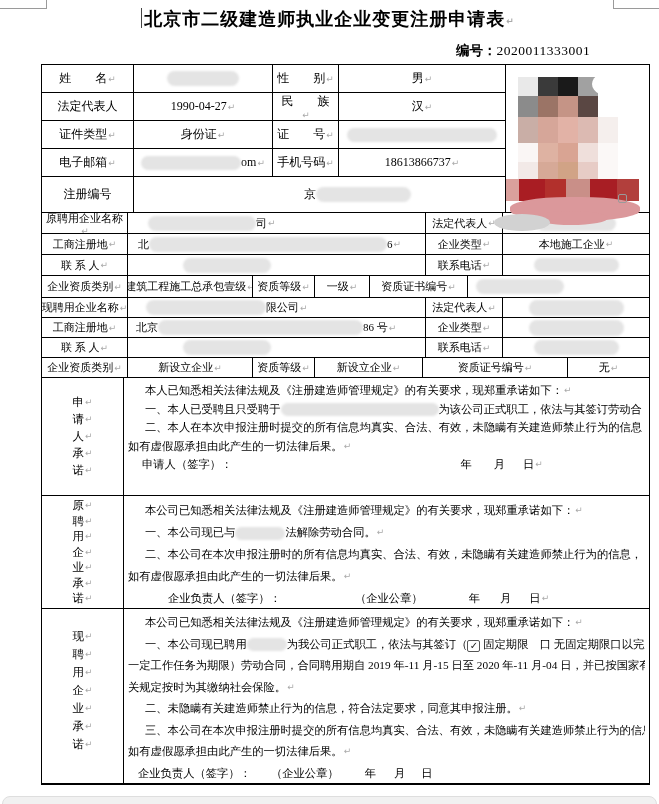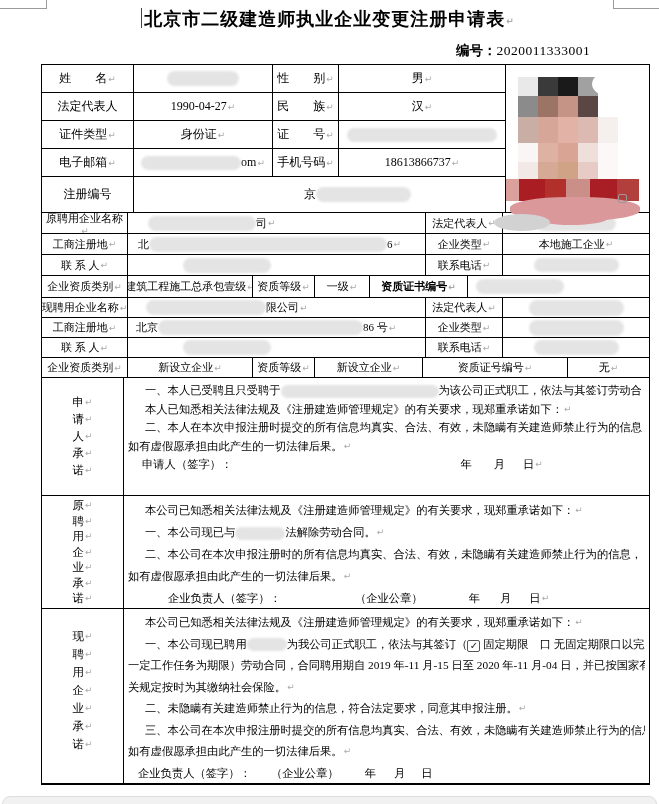--- a/index.html
+++ b/index.html
@@ -72,21 +72,21 @@
         <div class="cell" style="width: 143px;"></div>
       </div>
       <div class="row" style="height: 28px;">
         <div class="cell" style="width: 92px;">
           <span class="t">法定代表人</span>
         </div>
         <div class="cell" style="width: 139px;">
           <span class="t">1990-04-27</span>
           <span class="mark">↵</span>
         </div>
-        <div class="cell" style="width: 66px;">
+        <div class="cell" style="width: 66px; flex-direction: column;">
           <span class="t">民　　族</span>
           <span class="mark">↵</span>
         </div>
         <div class="cell" style="width: 167px;">
           <span class="t">汉</span>
           <span class="mark">↵</span>
         </div>
         <div class="cell" style="width: 143px;"></div>
       </div>
       <div class="row" style="height: 28px;">
@@ -205,21 +205,21 @@
           <span class="mark">↵</span>
         </div>
         <div class="cell" style="width: 62px;">
           <span class="t">资质等级</span>
           <span class="mark">↵</span>
         </div>
         <div class="cell" style="width: 55px;">
           <span class="t">一级</span>
           <span class="mark">↵</span>
         </div>
-        <div class="cell" style="width: 98px; font-weight: bold;">
+        <div class="cell" style="width: 98px;">
           <span class="t">资质证书编号</span>
           <span class="mark">↵</span>
         </div>
         <div class="cell left" style="width: 181px;">
           <span class="sp" style="width: 8px;"></span>
           <span class="blur" style="width: 88px; height: 15px;"></span>
         </div>
       </div>
       <div class="row small" style="height: 20px;">
         <div class="cell" style="width: 86px;">
@@ -305,22 +305,22 @@
       </div>
       <div class="row" style="height: 118px;">
         <div class="cell vcell" style="padding-top: 16px; width: 82px;">
           <div style="line-height: 17px;"><span class="t">申</span><span class="mark">↵</span></div>
           <div style="line-height: 17px;"><span class="t">请</span><span class="mark">↵</span></div>
           <div style="line-height: 17px;"><span class="t">人</span><span class="mark">↵</span></div>
           <div style="line-height: 17px;"><span class="t">承</span><span class="mark">↵</span></div>
           <div style="line-height: 17px;"><span class="t">诺</span><span class="mark">↵</span></div>
         </div>
         <div class="cell body" style="padding-top: 3px; width: 525px;">
+          <div class="bline ind" style="line-height: 18.5px;"><span class="t">本人已知悉相关法律法规及《注册建造师管理规定》的有关要求，现郑重承诺如下：</span><span class="mark">↵</span></div>
           <div class="bline ind" style="line-height: 18.5px;"><span class="t">一、本人已受聘且只受聘于</span><span class="blur" style="width: 158px; height: 13px;"></span><span class="t">为该公司正式职工，依法与其签订劳动合</span></div>
-          <div class="bline ind" style="line-height: 18.5px;"><span class="t">本人已知悉相关法律法规及《注册建造师管理规定》的有关要求，现郑重承诺如下：</span><span class="mark">↵</span></div>
           <div class="bline ind" style="line-height: 18.5px;"><span class="t">二、本人在本次申报注册时提交的所有信息均真实、合法、有效，未隐瞒有关建造师禁止行为的信息，</span></div>
           <div class="bline" style="line-height: 18.5px;"><span class="t">如有虚假愿承担由此产生的一切法律后果。</span><span class="mark">↵</span></div>
           <div class="bline" style="line-height: 18.5px;"><span class="sp" style="width: 14px;"></span><span class="t">申请人（签字）：</span><span class="sp" style="width: 228px;"></span><span class="t">年</span><span class="sp" style="width: 22px;"></span><span class="t">月</span><span class="sp" style="width: 18px;"></span><span class="t">日</span><span class="mark">↵</span></div>
         </div>
       </div>
       <div class="row" style="height: 113px;">
         <div class="cell vcell" style="padding-top: 2px; width: 82px;">
           <div style="line-height: 15.5px;"><span class="t">原</span><span class="mark">↵</span></div>
           <div style="line-height: 15.5px;"><span class="t">聘</span><span class="mark">↵</span></div>
           <div style="line-height: 15.5px;"><span class="t">用</span><span class="mark">↵</span></div>

